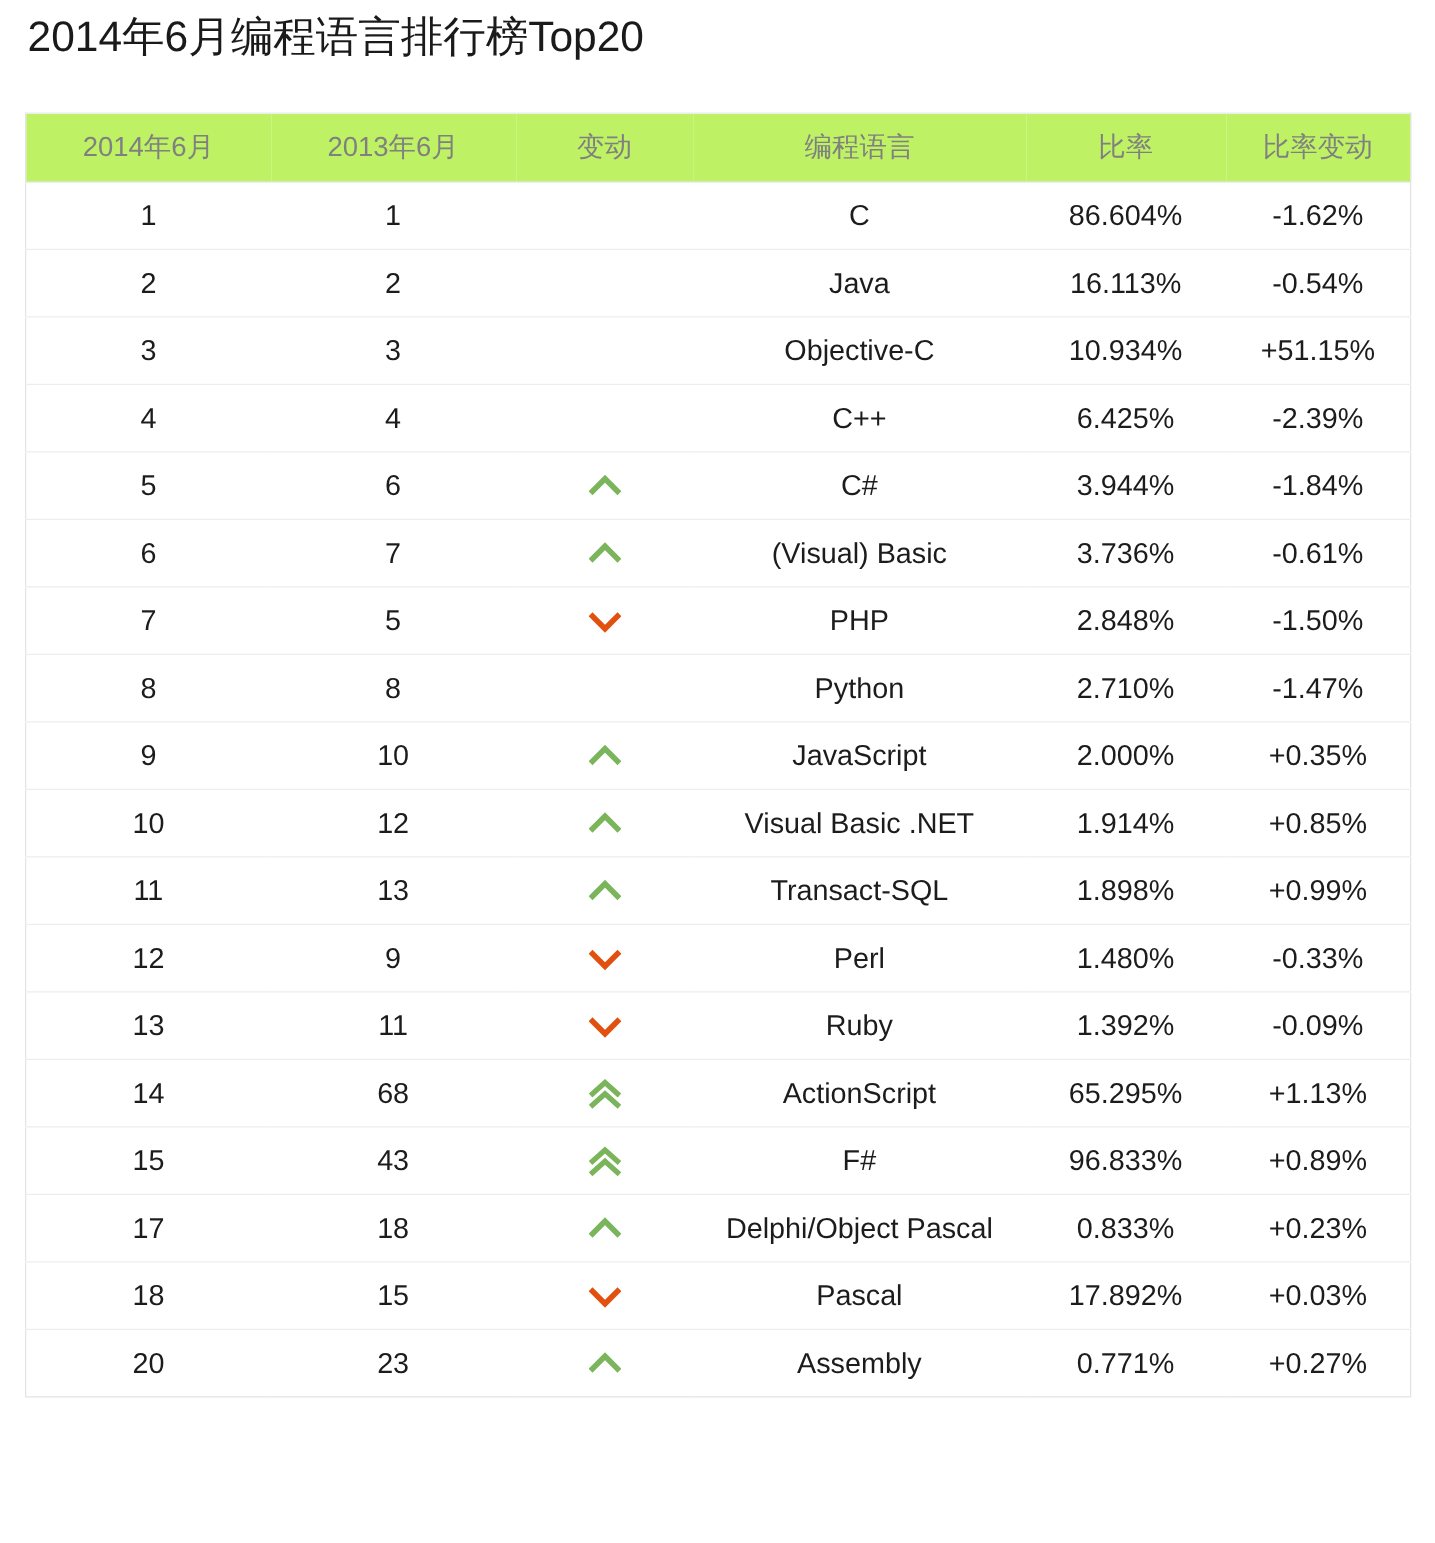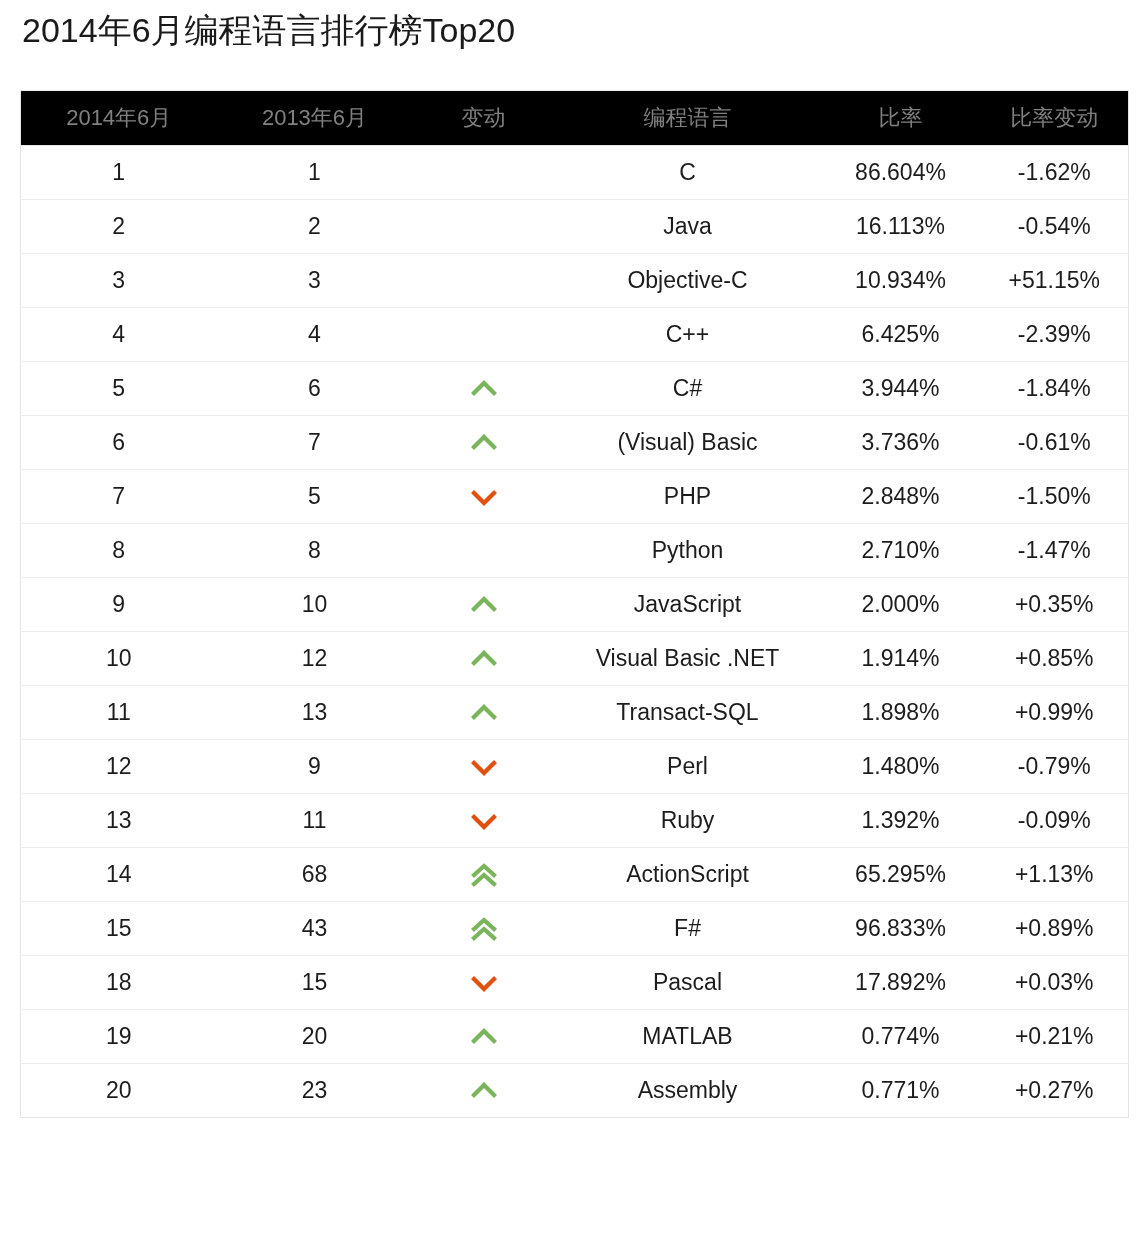--- a/index.html
+++ b/index.html
@@ -47,21 +47,21 @@
     border-top: 1px solid #eaeaea;
   }
   table.rank-table col.c1 { width: 196px; }
   table.rank-table col.c2 { width: 196px; }
   table.rank-table col.c3 { width: 142px; }
   table.rank-table col.c4 { width: 266px; }
   table.rank-table col.c5 { width: 160px; }
   table.rank-table col.c6 { width: 148px; }
 
   thead tr {
-    background: #000000;
+    background: #bef264;
   }
   thead th {
     height: 54px;
     font-size: 22px;
     font-weight: 400;
     color: #808080;
     text-align: center;
     vertical-align: middle;
     border-bottom: 1px solid #e4e4e4;
     padding: 0;
@@ -219,21 +219,21 @@
             <td>+0.99%</td>
           </tr>
           <tr>
             <td>12</td>
             <td>9</td>
             <td><span class="chev"><svg width="26" height="26" viewBox="0 0 26 26">
                   <polyline points="3,9 13,19 23,9" fill="none" stroke="#e2500f" stroke-width="4.4" stroke-linecap="square" stroke-linejoin="miter"></polyline>
                 </svg></span></td>
             <td>Perl</td>
             <td>1.480%</td>
-            <td>-0.79%</td>
+            <td>-0.33%</td>
           </tr>
           <tr>
             <td>13</td>
             <td>11</td>
             <td><span class="chev"><svg width="26" height="26" viewBox="0 0 26 26">
                   <polyline points="3,9 13,19 23,9" fill="none" stroke="#e2500f" stroke-width="4.4" stroke-linecap="square" stroke-linejoin="miter"></polyline>
                 </svg></span></td>
             <td>Ruby</td>
             <td>1.392%</td>
             <td>-0.09%</td>
@@ -254,40 +254,40 @@
             <td>43</td>
             <td><span class="chev"><svg width="26" height="26" viewBox="0 0 26 26">
                   <polyline points="3,13 13,4 23,13" fill="none" stroke="#7ab55c" stroke-width="4.2" stroke-linecap="square"></polyline>
                   <polyline points="3,22 13,13 23,22" fill="none" stroke="#7ab55c" stroke-width="4.2" stroke-linecap="square"></polyline>
                 </svg></span></td>
             <td>F#</td>
             <td>96.833%</td>
             <td>+0.89%</td>
           </tr>
           <tr>
+            <td>17</td>
+            <td>18</td>
+            <td><span class="chev"><svg width="26" height="26" viewBox="0 0 26 26">
+                  <polyline points="3,17 13,7 23,17" fill="none" stroke="#7ab55c" stroke-width="4.4" stroke-linecap="square" stroke-linejoin="miter"></polyline>
+                </svg></span></td>
+            <td>Delphi/Object Pascal</td>
+            <td>0.833%</td>
+            <td>+0.23%</td>
+          </tr>
+          <tr>
             <td>18</td>
             <td>15</td>
             <td><span class="chev"><svg width="26" height="26" viewBox="0 0 26 26">
                   <polyline points="3,9 13,19 23,9" fill="none" stroke="#e2500f" stroke-width="4.4" stroke-linecap="square" stroke-linejoin="miter"></polyline>
                 </svg></span></td>
             <td>Pascal</td>
             <td>17.892%</td>
             <td>+0.03%</td>
           </tr>
           <tr>
-            <td>19</td>
-            <td>20</td>
-            <td><span class="chev"><svg width="26" height="26" viewBox="0 0 26 26">
-                  <polyline points="3,17 13,7 23,17" fill="none" stroke="#7ab55c" stroke-width="4.4" stroke-linecap="square" stroke-linejoin="miter"></polyline>
-                </svg></span></td>
-            <td>MATLAB</td>
-            <td>0.774%</td>
-            <td>+0.21%</td>
-          </tr>
-          <tr>
             <td>20</td>
             <td>23</td>
             <td><span class="chev"><svg width="26" height="26" viewBox="0 0 26 26">
                   <polyline points="3,17 13,7 23,17" fill="none" stroke="#7ab55c" stroke-width="4.4" stroke-linecap="square" stroke-linejoin="miter"></polyline>
                 </svg></span></td>
             <td>Assembly</td>
             <td>0.771%</td>
             <td>+0.27%</td>
           </tr>
         </tbody>

